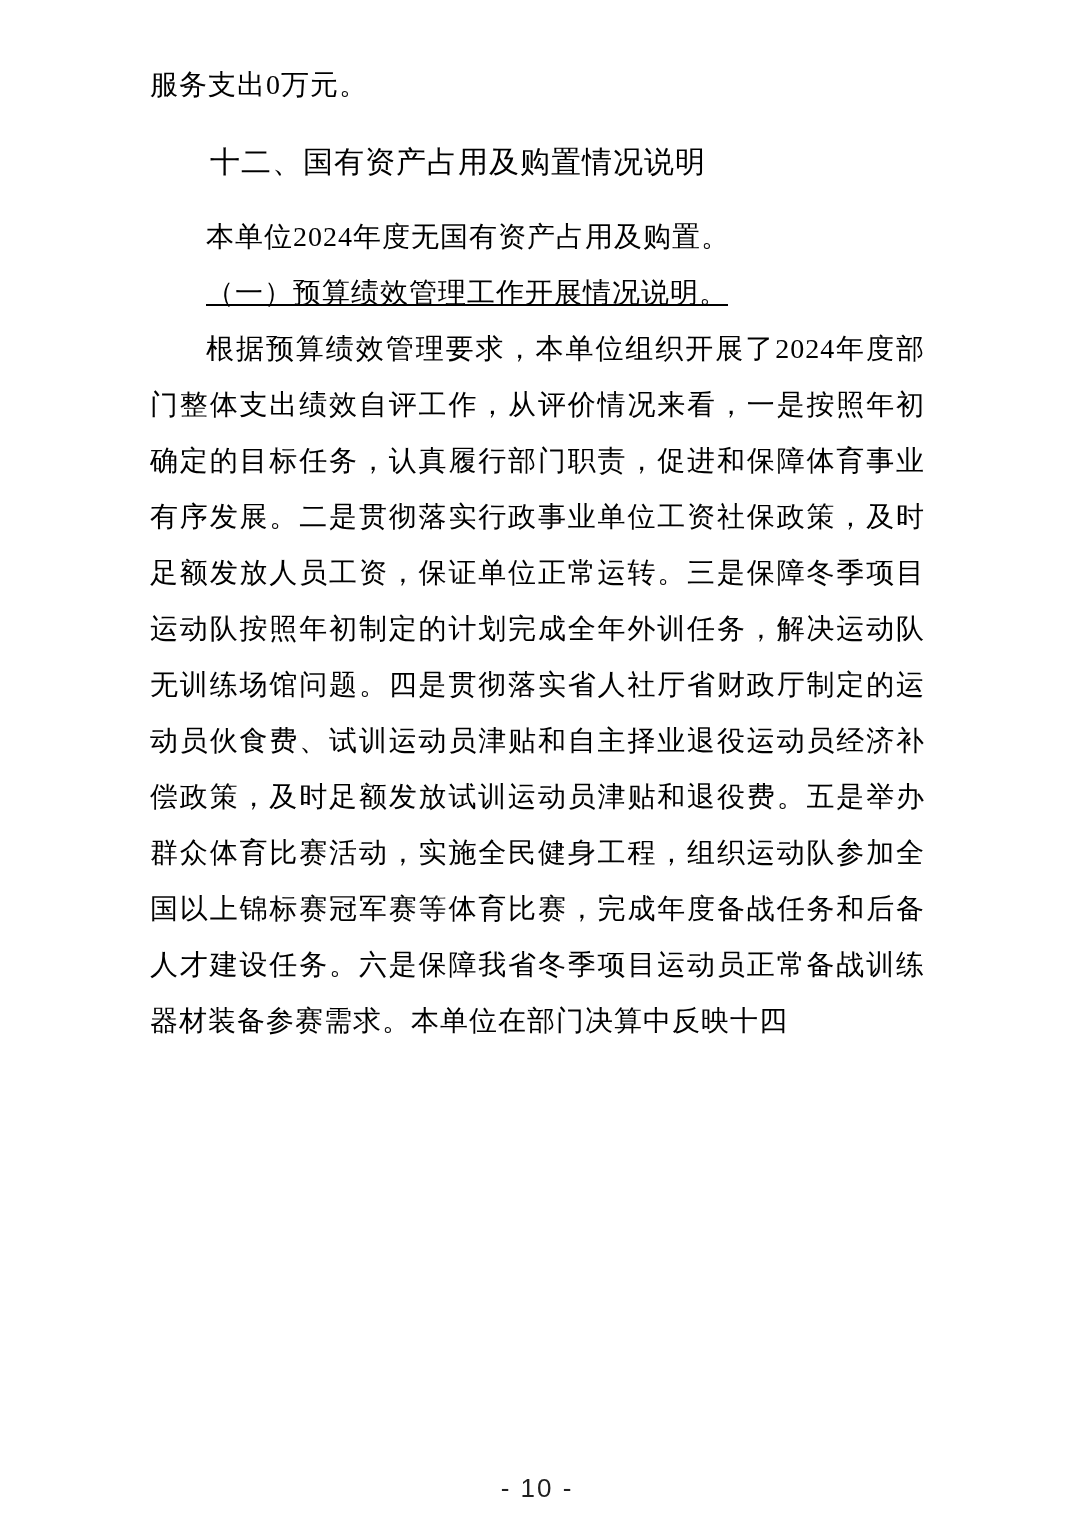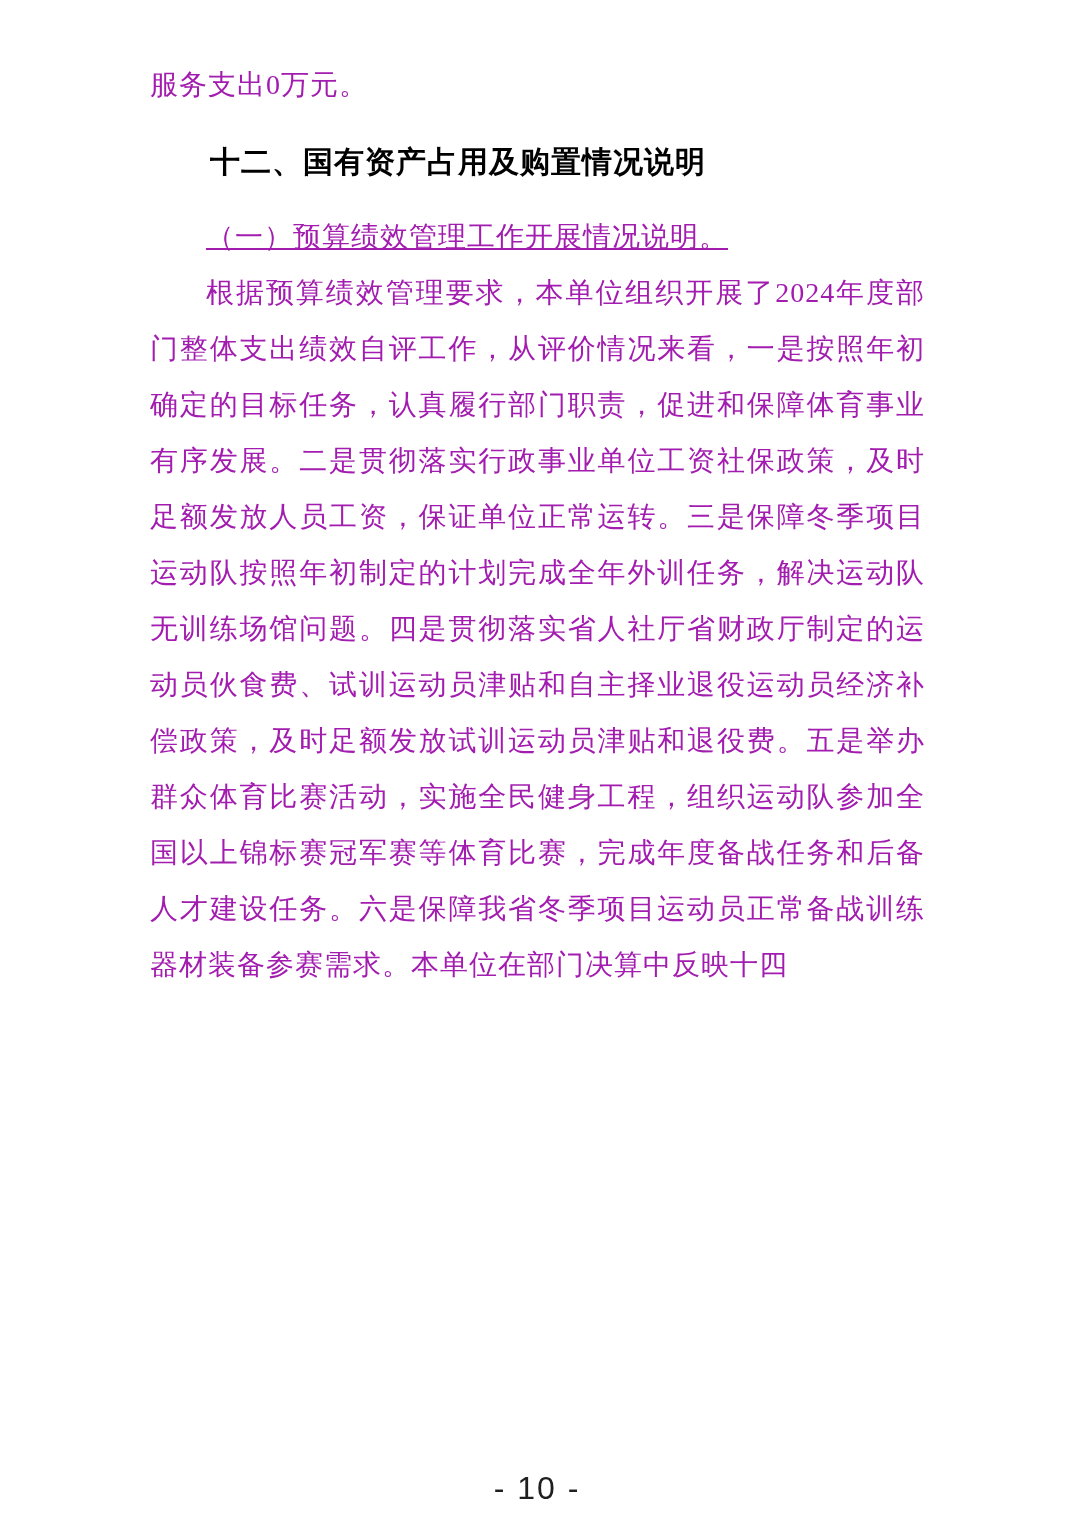--- a/index.html
+++ b/index.html
@@ -18,63 +18,64 @@
     overflow: hidden;
     color: #1f1f1f;
     font-family: "Liberation Serif", "DejaVu Serif", serif;
   }
   .body-para {
     margin: 0;
     font-size: 28px;
     line-height: 56px;
     text-align: justify;
     letter-spacing: 1px;
-    color: #a21caf;
+    color: #000000;
     font-weight: 400;
   }
   .indent {
     text-indent: 2em;
   }
   .section-heading {
     margin: 21px 0 19px 0;
     padding-left: 2em;
     font-size: 30px;
     line-height: 56px;
-    font-weight: 700;
+    font-weight: 400;
     color: #000000;
     font-family: "Liberation Sans", "DejaVu Sans", sans-serif;
     letter-spacing: 1px;
   }
   .sub-heading {
     font-weight: 400;
     text-decoration: underline;
   }
   .page-number {
     position: absolute;
     left: 0;
     top: 1468px;
     width: 100%;
     text-align: center;
-    font-size: 32px;
+    font-size: 26px;
     line-height: 40px;
     color: #1f1f1f;
     letter-spacing: 2px;
     font-family: "Liberation Sans", "DejaVu Sans", sans-serif;
   }
 </style>
 </head>
 <body>
 
 <div class="page">
 
   <p class="body-para">服务支出0万元。</p>
 
 
   <h2 class="section-heading">十二、国有资产占用及购置情况说明</h2>
 
+  <p class="body-para indent">本单位2024年度无国有资产占用及购置。</p>
 
 
   <p class="body-para indent sub-heading">（一）预算绩效管理工作开展情况说明。</p>
 
   <p class="body-para indent">根据预算绩效管理要求，本单位组织开展了2024年度部门整体支出绩效自评工作，从评价情况来看，一是按照年初确定的目标任务，认真履行部门职责，促进和保障体育事业有序发展。二是贯彻落实行政事业单位工资社保政策，及时足额发放人员工资，保证单位正常运转。三是保障冬季项目运动队按照年初制定的计划完成全年外训任务，解决运动队无训练场馆问题。四是贯彻落实省人社厅省财政厅制定的运动员伙食费、试训运动员津贴和自主择业退役运动员经济补偿政策，及时足额发放试训运动员津贴和退役费。五是举办群众体育比赛活动，实施全民健身工程，组织运动队参加全国以上锦标赛冠军赛等体育比赛，完成年度备战任务和后备人才建设任务。六是保障我省冬季项目运动员正常备战训练器材装备参赛需求。本单位在部门决算中反映十四</p>
 
   <div class="page-number">- 10 -</div>
 
 </div>
 

